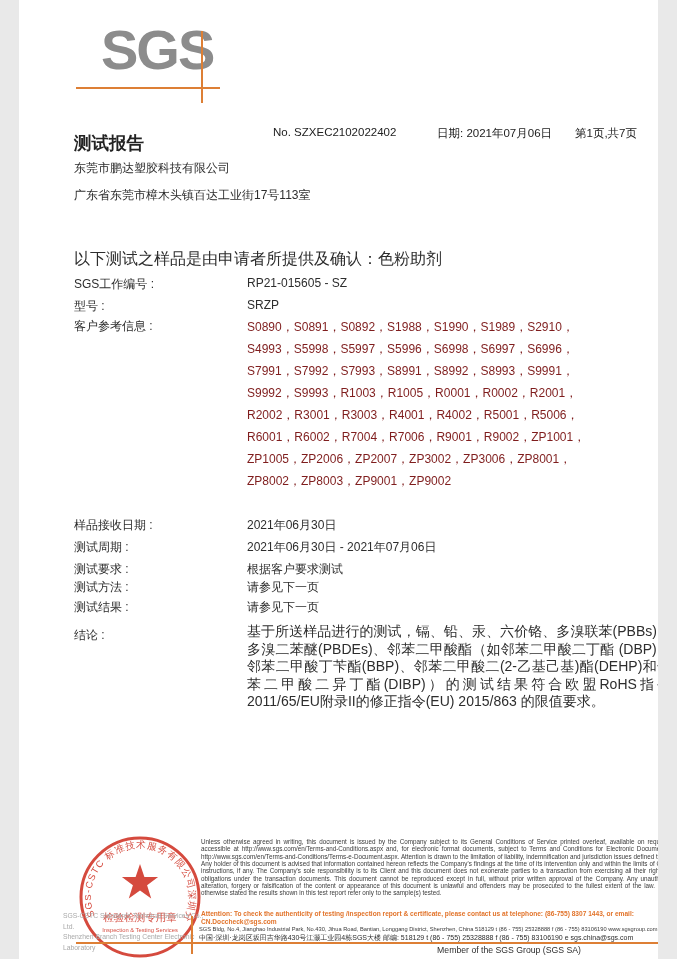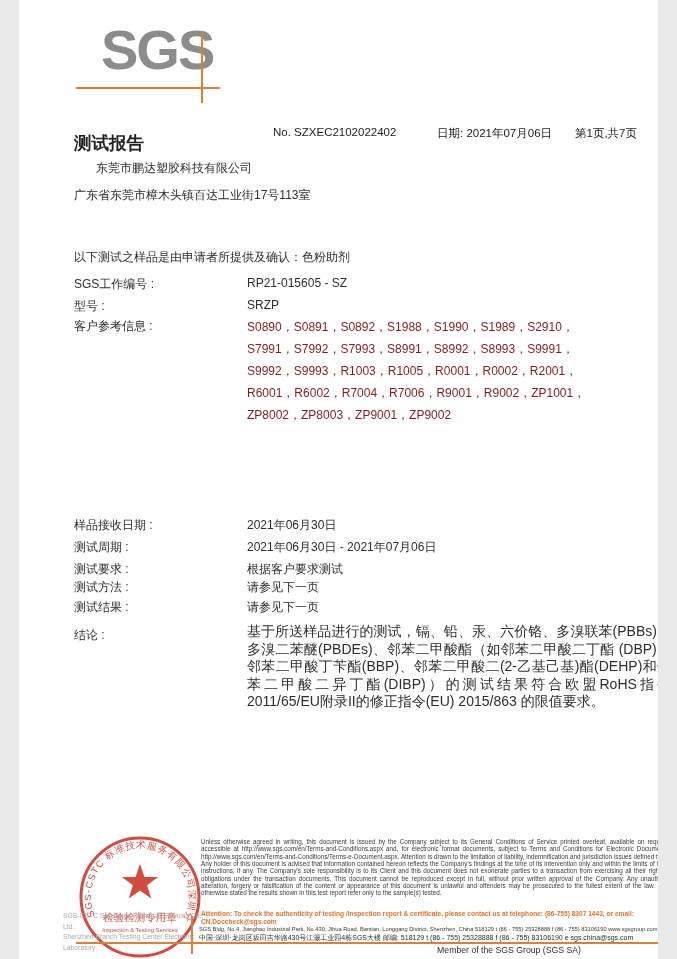--- a/index.html
+++ b/index.html
@@ -25,21 +25,21 @@
   .crop.h-bot{left:57px;top:942px;width:601px;height:2px;}
   
   .title{position:absolute;left:55px;top:131px;font-size:17.5px;font-weight:700;color:#222;}
   .hmeta{position:absolute;top:126px;font-size:11.5px;color:#222;}
   .report-no{left:230px;padding-left:24px;}
   .report-date{left:418px;}
   .page-info{left:556px;}
   
   .client-line{position:absolute;left:55px;font-size:12px;color:#2d2d2d;}
   
-  .note{position:absolute;left:55px;top:249px;font-size:12px;}
+  .note{position:absolute;left:55px;top:249px;font-size:16px;}
   .row-label{position:absolute;left:55px;font-size:12px;color:#2d2d2d;white-space:nowrap;}
   .row-value{position:absolute;left:228px;font-size:12px;color:#2d2d2d;white-space:nowrap;}
   .refs{position:absolute;left:228px;top:316px;font-size:12px;line-height:22px;color:#7f1d1d;}
   .conclusion{
     position:absolute;left:228px;top:623px;width:424px;
     font-size:14px;line-height:17.6px;white-space:normal;
     text-align:justify;color:#2d2d2d;
   }
   
   .disclaimer{
@@ -77,37 +77,40 @@
 
   <div class="logo-text">SGS</div>
   <div class="crop v-top"></div>
   <div class="crop h-top"></div>
 
   <div class="title">测试报告</div>
   <div class="hmeta report-no">No. SZXEC2102022402</div>
   <div class="hmeta report-date">日期: 2021年07月06日</div>
   <div class="hmeta page-info">第1页,共7页</div>
 
-  <div class="client-line" style="top:160px;margin-left:22px;">东莞市鹏达塑胶科技有限公司</div>
+  <div class="client-line" style="top:160px;">东莞市鹏达塑胶科技有限公司</div>
   <div class="client-line" style="top:187px;text-align:center;">广东省东莞市樟木头镇百达工业街17号113室</div>
 
   <div class="note">以下测试之样品是由申请者所提供及确认：色粉助剂</div>
 
   <div class="row-label" style="top:276px;">SGS工作编号 :</div>
   <div class="row-value" style="top:276px;">RP21-015605 - SZ</div>
 
   <div class="row-label" style="top:298px;">型号 :</div>
   <div class="row-value" style="top:298px;">SRZP</div>
 
   <div class="row-label" style="top:318px;">客户参考信息 :</div>
   <div class="refs">
     <div>S0890，S0891，S0892，S1988，S1990，S1989，S2910，</div>
+    <div>S4993，S5998，S5997，S5996，S6998，S6997，S6996，</div>
     <div>S7991，S7992，S7993，S8991，S8992，S8993，S9991，</div>
     <div>S9992，S9993，R1003，R1005，R0001，R0002，R2001，</div>
+    <div>R2002，R3001，R3003，R4001，R4002，R5001，R5006，</div>
     <div>R6001，R6002，R7004，R7006，R9001，R9002，ZP1001，</div>
+    <div>ZP1005，ZP2006，ZP2007，ZP3002，ZP3006，ZP8001，</div>
     <div>ZP8002，ZP8003，ZP9001，ZP9002</div>
   </div>
 
   <div class="row-label" style="top:517px;">样品接收日期 :</div>
   <div class="row-value" style="top:517px;">2021年06月30日</div>
 
   <div class="row-label" style="top:539px;">测试周期 :</div>
   <div class="row-value" style="top:539px;">2021年06月30日 - 2021年07月06日</div>
 
   <div class="row-label" style="top:561px;">测试要求 :</div>

